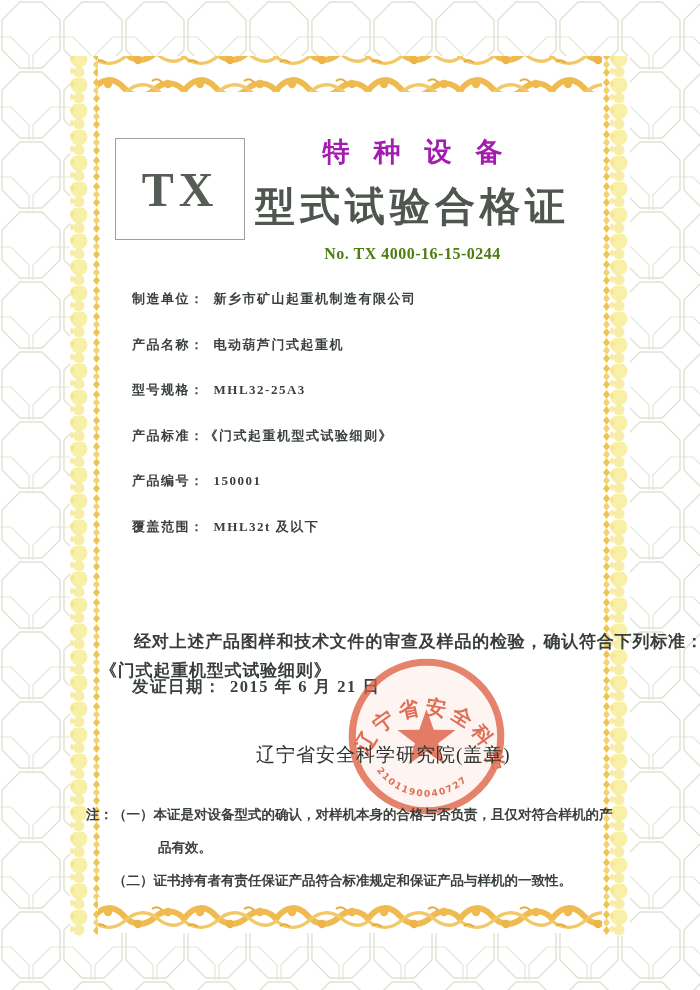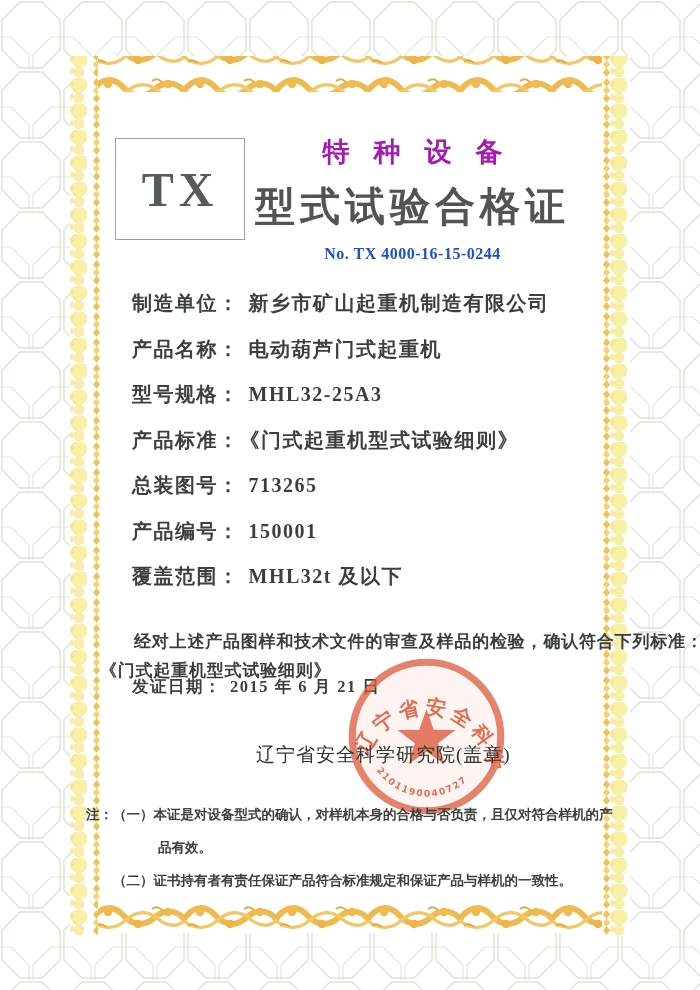--- a/index.html
+++ b/index.html
@@ -21,26 +21,26 @@
   .title-block{position:absolute;left:230px;top:134px;width:365px;text-align:center;}
   .title-cat{
     font-size:27px;font-weight:bold;color:#a21caf;
     letter-spacing:24px;text-indent:24px;white-space:nowrap;
   }
   .title-main{
     margin-top:9px;font-size:40px;font-weight:bold;color:#4f564f;
     letter-spacing:5px;white-space:nowrap;
   }
   .cert-no{
-    margin-top:11px;font-size:16px;font-weight:bold;color:#1d4ed8;
+    margin-top:11px;font-size:16px;font-weight:bold;color:#4d7c0f;
     letter-spacing:0.5px;
   }
 
   .fields{position:absolute;left:132px;top:290px;width:480px;}
-  .field-row{height:45.5px;font-size:20px;font-weight:bold;color:#3a403b;
+  .field-row{height:45.5px;font-size:13px;font-weight:bold;color:#3a403b;
     letter-spacing:1.5px;white-space:nowrap;}
   .field-row .val{margin-left:9px;}
 
   .statement{position:absolute;left:100px;top:599px;width:520px;
     font-size:17px;font-weight:bold;color:#383e39;letter-spacing:0.8px;line-height:29px;margin-top:28px;}
   .stmt-l1{text-indent:2em;white-space:nowrap;}
   .stmt-l2{white-space:nowrap;}
 
   .date-row{position:absolute;left:132px;top:676px;font-size:16.5px;font-weight:bold;
     color:#3a403b;letter-spacing:1.5px;white-space:nowrap;text-align:right;}
@@ -117,23 +117,20 @@
     <div class="field-row">
       <span class="lab">产品名称：</span><span class="val">电动葫芦门式起重机</span>
     </div>
     <div class="field-row">
       <span class="lab">型号规格：</span><span class="val">MHL32-25A3</span>
     </div>
     <div class="field-row">
       <span class="lab">产品标准：</span><span class="val" style="margin-left:0">《门式起重机型式试验细则》</span>
     </div>
     <div class="field-row">
-      <span class="lab">总装图号：</span><span class="val">713265</span>
-    </div>
-    <div class="field-row">
       <span class="lab">产品编号：</span><span class="val">150001</span>
     </div>
     <div class="field-row">
       <span class="lab">覆盖范围：</span><span class="val">MHL32t 及以下</span>
     </div>
   </div>
 
   <div class="statement">
     <div class="stmt-l1">经对上述产品图样和技术文件的审查及样品的检验，确认符合下列标准：</div>
     <div class="stmt-l2">《门式起重机型式试验细则》</div>

